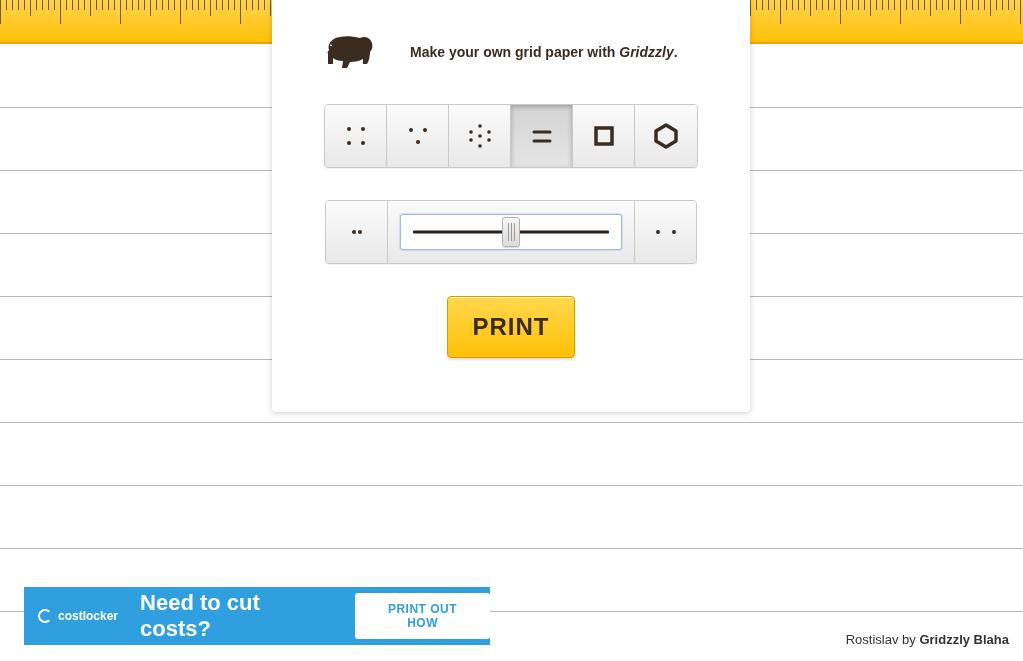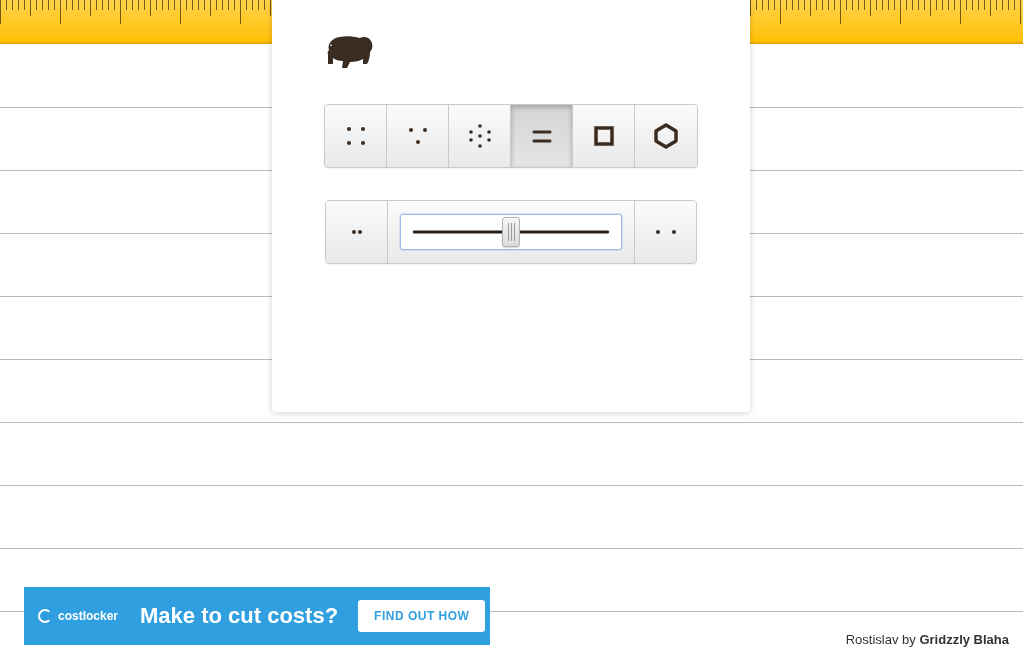--- a/index.html
+++ b/index.html
@@ -316,20 +316,23 @@
   </div>
 
 <div class="panel">
 
   <div class="logo-row">
     <span class="bear">
       <svg width="62" height="40" viewBox="0 0 62 40">
         <path fill="#3b2c22" d="M9 20 C7 14 12 8 20 7 C25 6 32 6 40 8 C44 6 49 7 51 11 C53 14 53 19 50 22 C50 26 49 31 47 34 L43 34 L43 29 C40 31 35 32 30 32 L27 38 L22 38 L23 31 C19 31 15 30 13 28 L13 34 L8 34 L8 24 C7 23 8 21 9 20 Z M10 15 C10 16 11 16 12 16 C12 15 11 14 10 15 Z"></path>
       </svg>
     </span>
+    <span class="tagline">
+      <span>Make your own grid paper with </span><em>Gridzzly</em><span>.</span>
+    </span>
   </div>
 
   <div class="pattern-row">
     <div class="pattern-btn">
       <svg width="28" height="28" viewBox="0 0 28 28">
           <g fill="#3b2c22">
             <circle cx="7" cy="7" r="2"></circle>
             <circle cx="21" cy="7" r="2"></circle>
             <circle cx="7" cy="21" r="2"></circle>
             <circle cx="21" cy="21" r="2"></circle>
@@ -400,26 +403,27 @@
     <div class="endcap right">
       <svg width="26" height="12" viewBox="0 0 26 12">
           <g fill="#3b2c22">
             <circle cx="5" cy="6" r="2"></circle>
             <circle cx="21" cy="6" r="2"></circle>
           </g>
         </svg>
     </div>
   </div>
 
+  <button class="print-btn">PRINT</button>
 </div>
 
 <div class="ad">
   <span class="ad-logo">
     <span class="ad-logo-icon"></span>
     <span>costlocker</span>
   </span>
-  <span class="ad-headline">Make to cut costs?</span>
-  <button class="ad-cta">FIND OUT HOW</button>
+  <span class="ad-headline">Need to cut costs?</span>
+  <button class="ad-cta">PRINT OUT HOW</button>
 </div>
 
 <div class="credit">
   <span>Rostislav by </span><b>Gridzzly Blaha</b>
 </div>
 
 </body></html>

